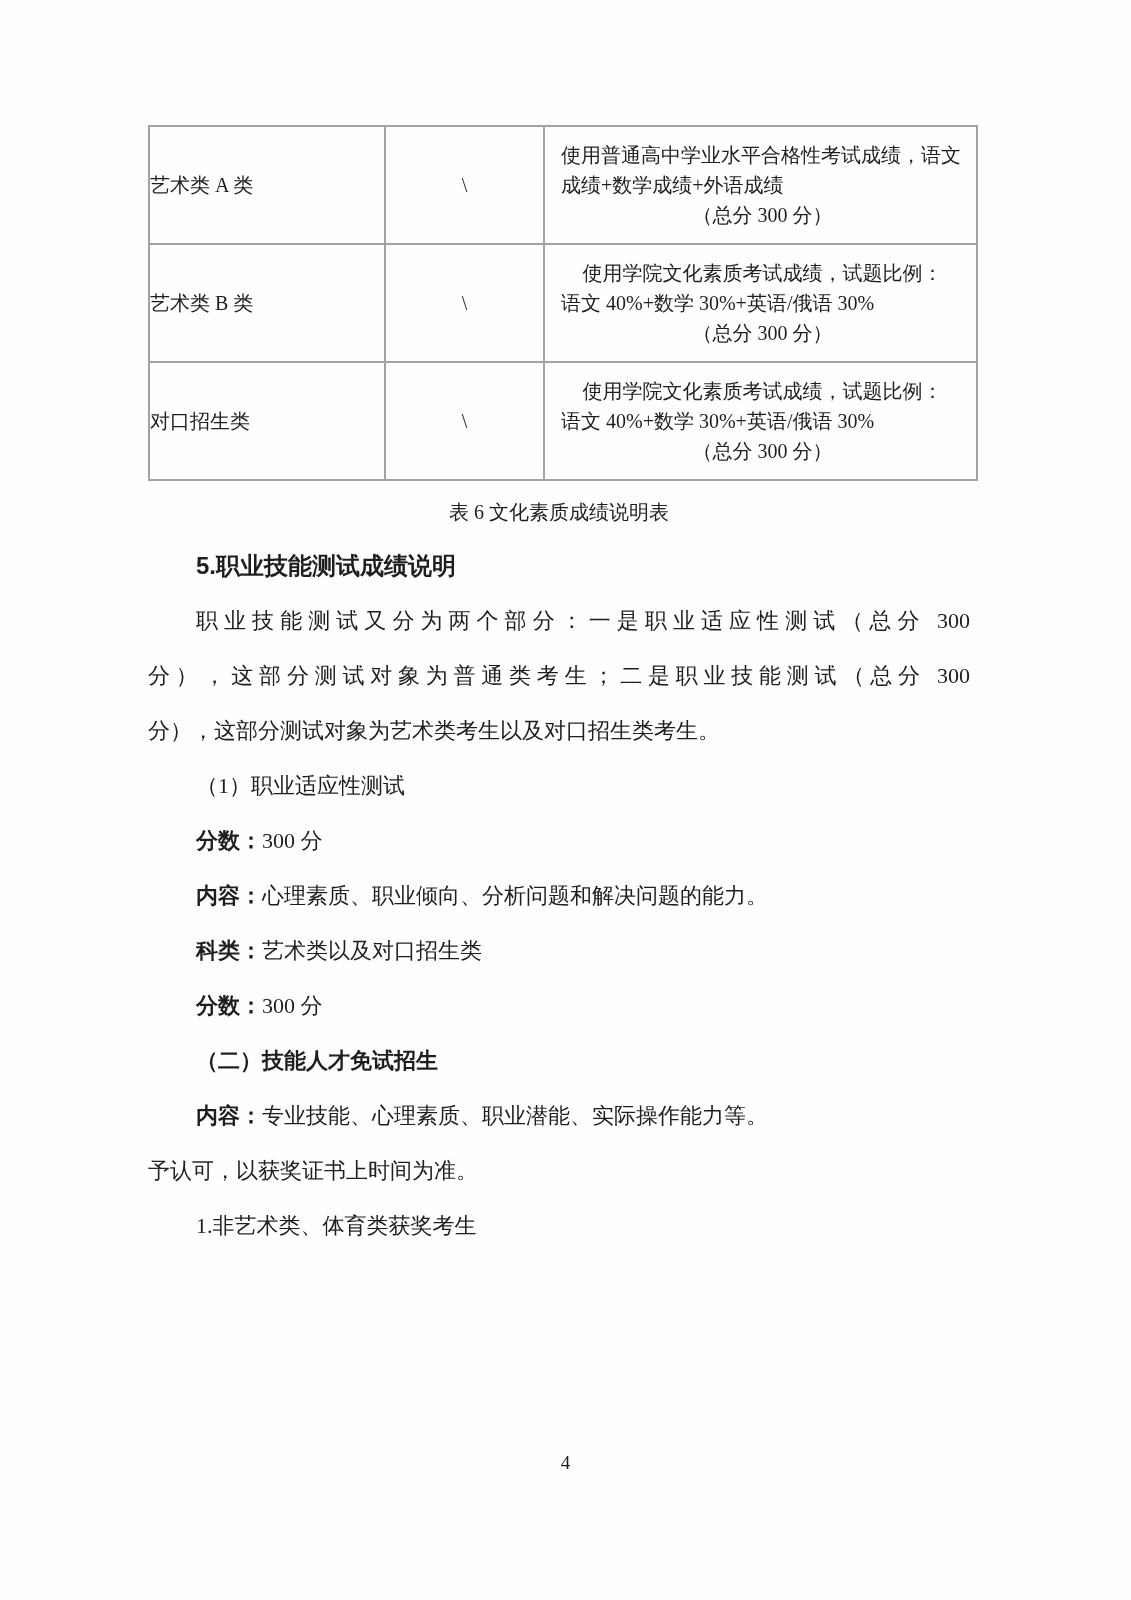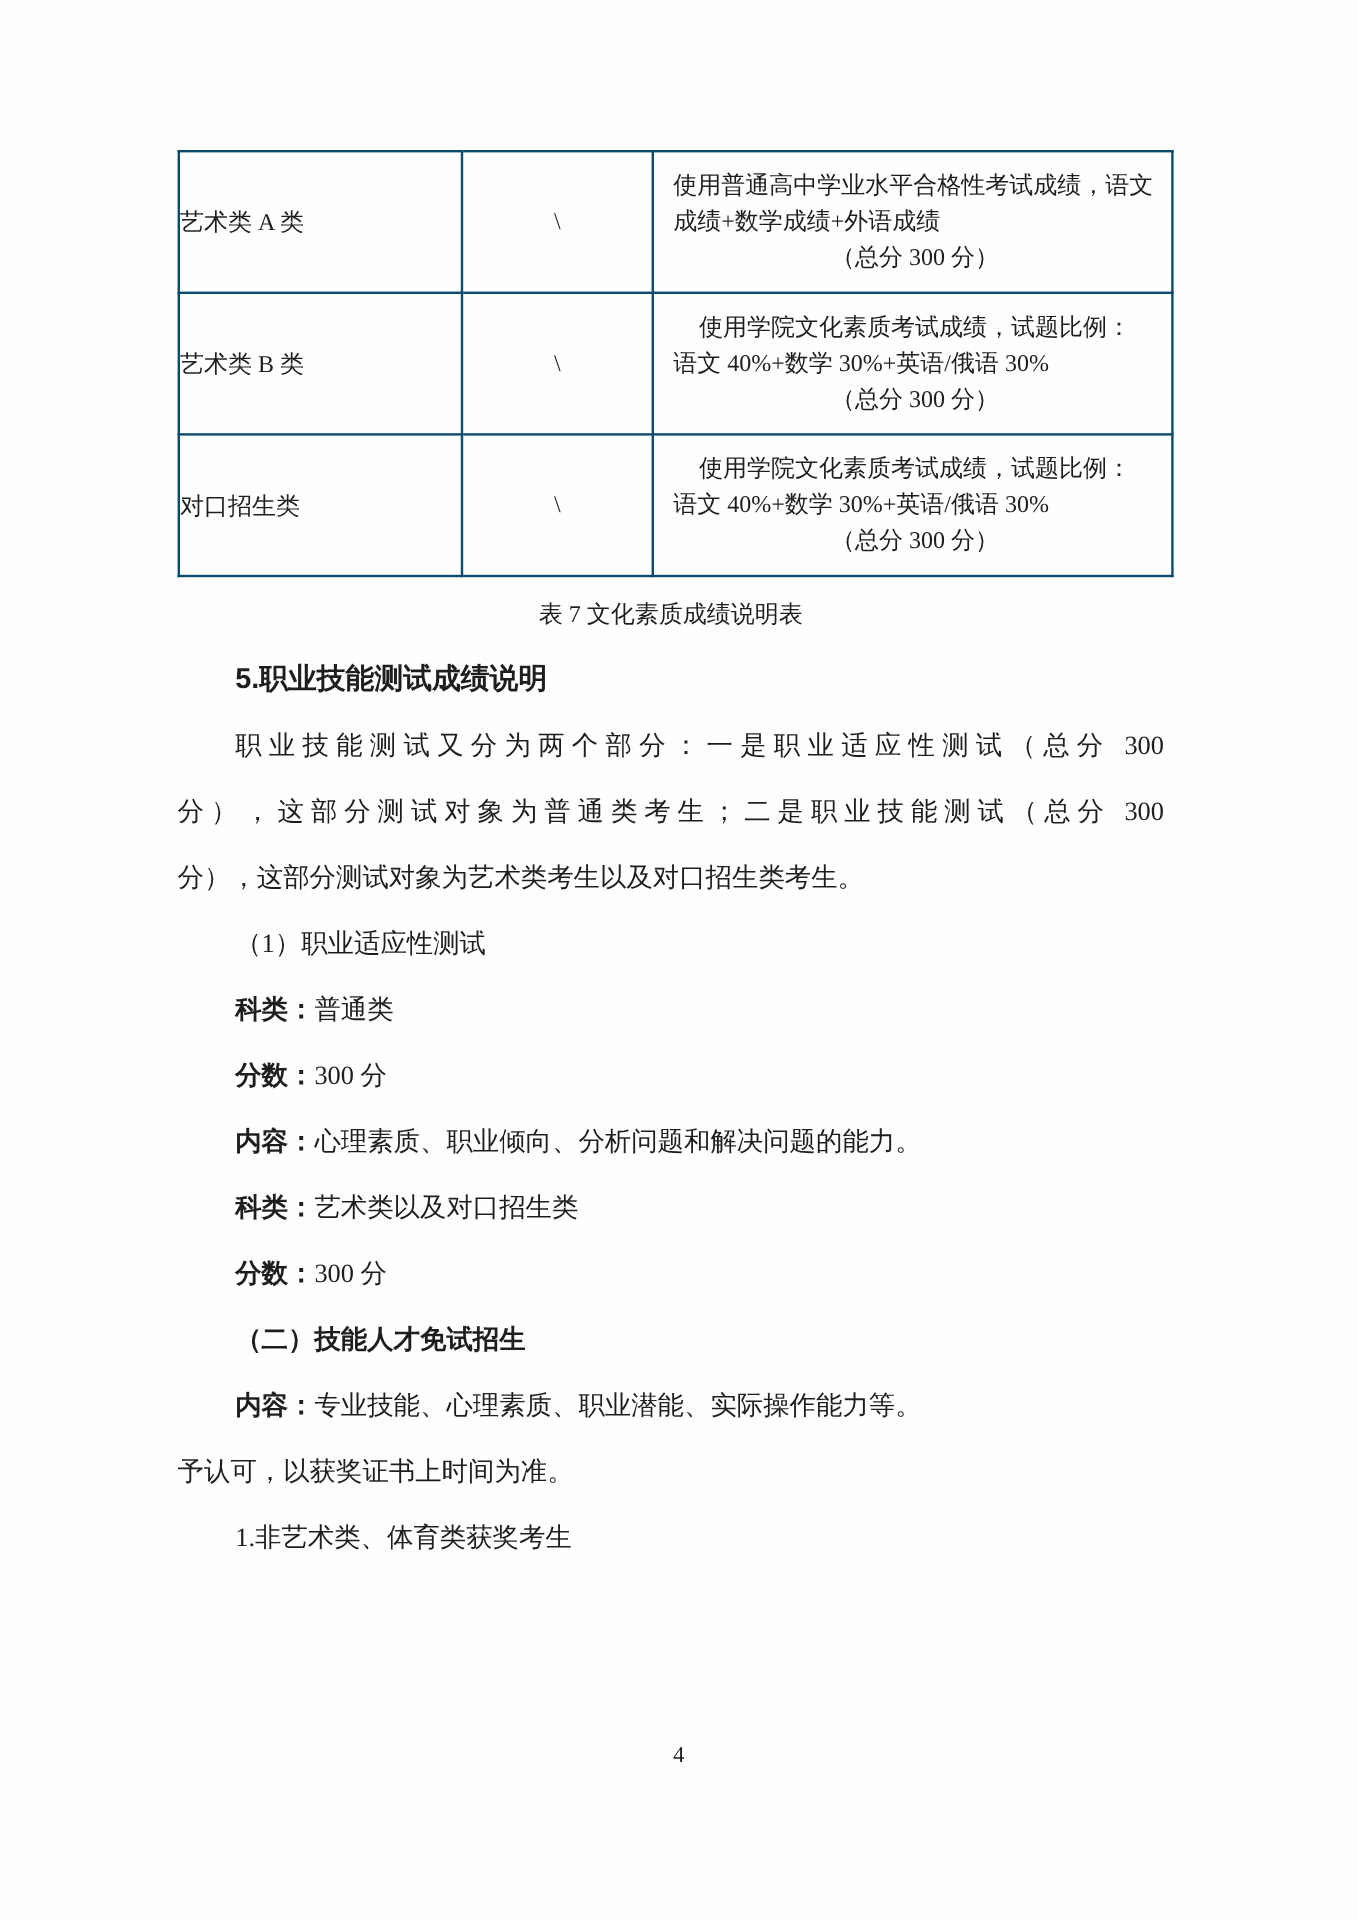--- a/index.html
+++ b/index.html
@@ -17,21 +17,21 @@
     left:148px;top:125px;
     width:822px;
   }
   
   table.score-table{
     border-collapse:collapse;
     table-layout:fixed;
     width:822px;
   }
   table.score-table td{
-    border:2px solid #0c4a6e;
+    border:2px solid #a3a3a3;
     height:116px;
     padding:0;
     font-size:20px;
     vertical-align:middle;
   }
   td.c-cat{width:234px;text-align:left;}
   td.c-slash{width:157px;text-align:center;}
   td.c-desc{width:431px;}
   .desc-lines{padding:0 12px 0 16px;}
   .desc-line{line-height:30px;}
@@ -115,32 +115,29 @@
             <div class="desc-lines">
               <div class="desc-line al-center">使用学院文化素质考试成绩，试题比例：</div>
               <div class="desc-line al-left">语文 40%+数学 30%+英语/俄语 30%</div>
               <div class="desc-line al-center">（总分 300 分）</div>
             </div>
           </td>
         </tr>
       </tbody>
     </table>
 
-    <div class="caption">表 7 文化素质成绩说明表</div>
+    <div class="caption">表 6 文化素质成绩说明表</div>
 
     <div class="line indent hei h-num">5.职业技能测试成绩说明</div>
 
     <div class="line indent justify">职业技能测试又分为两个部分：一是职业适应性测试（总分 300</div>
     <div class="line justify">分），这部分测试对象为普通类考生；二是职业技能测试（总分 300</div>
     <div class="line">分），这部分测试对象为艺术类考生以及对口招生类考生。</div>
 
     <div class="line indent">（1）职业适应性测试</div>
-    <div class="line indent">
-      <span class="field-label">科类：</span><span>普通类</span>
-    </div>
     <div class="line indent">
       <span class="field-label">分数：</span><span>300 分</span>
     </div>
     <div class="line indent">
       <span class="field-label">内容：</span><span>心理素质、职业倾向、分析问题和解决问题的能力。</span>
     </div>
 
     <div class="line indent">
       <span class="field-label">科类：</span><span>艺术类以及对口招生类</span>
     </div>

